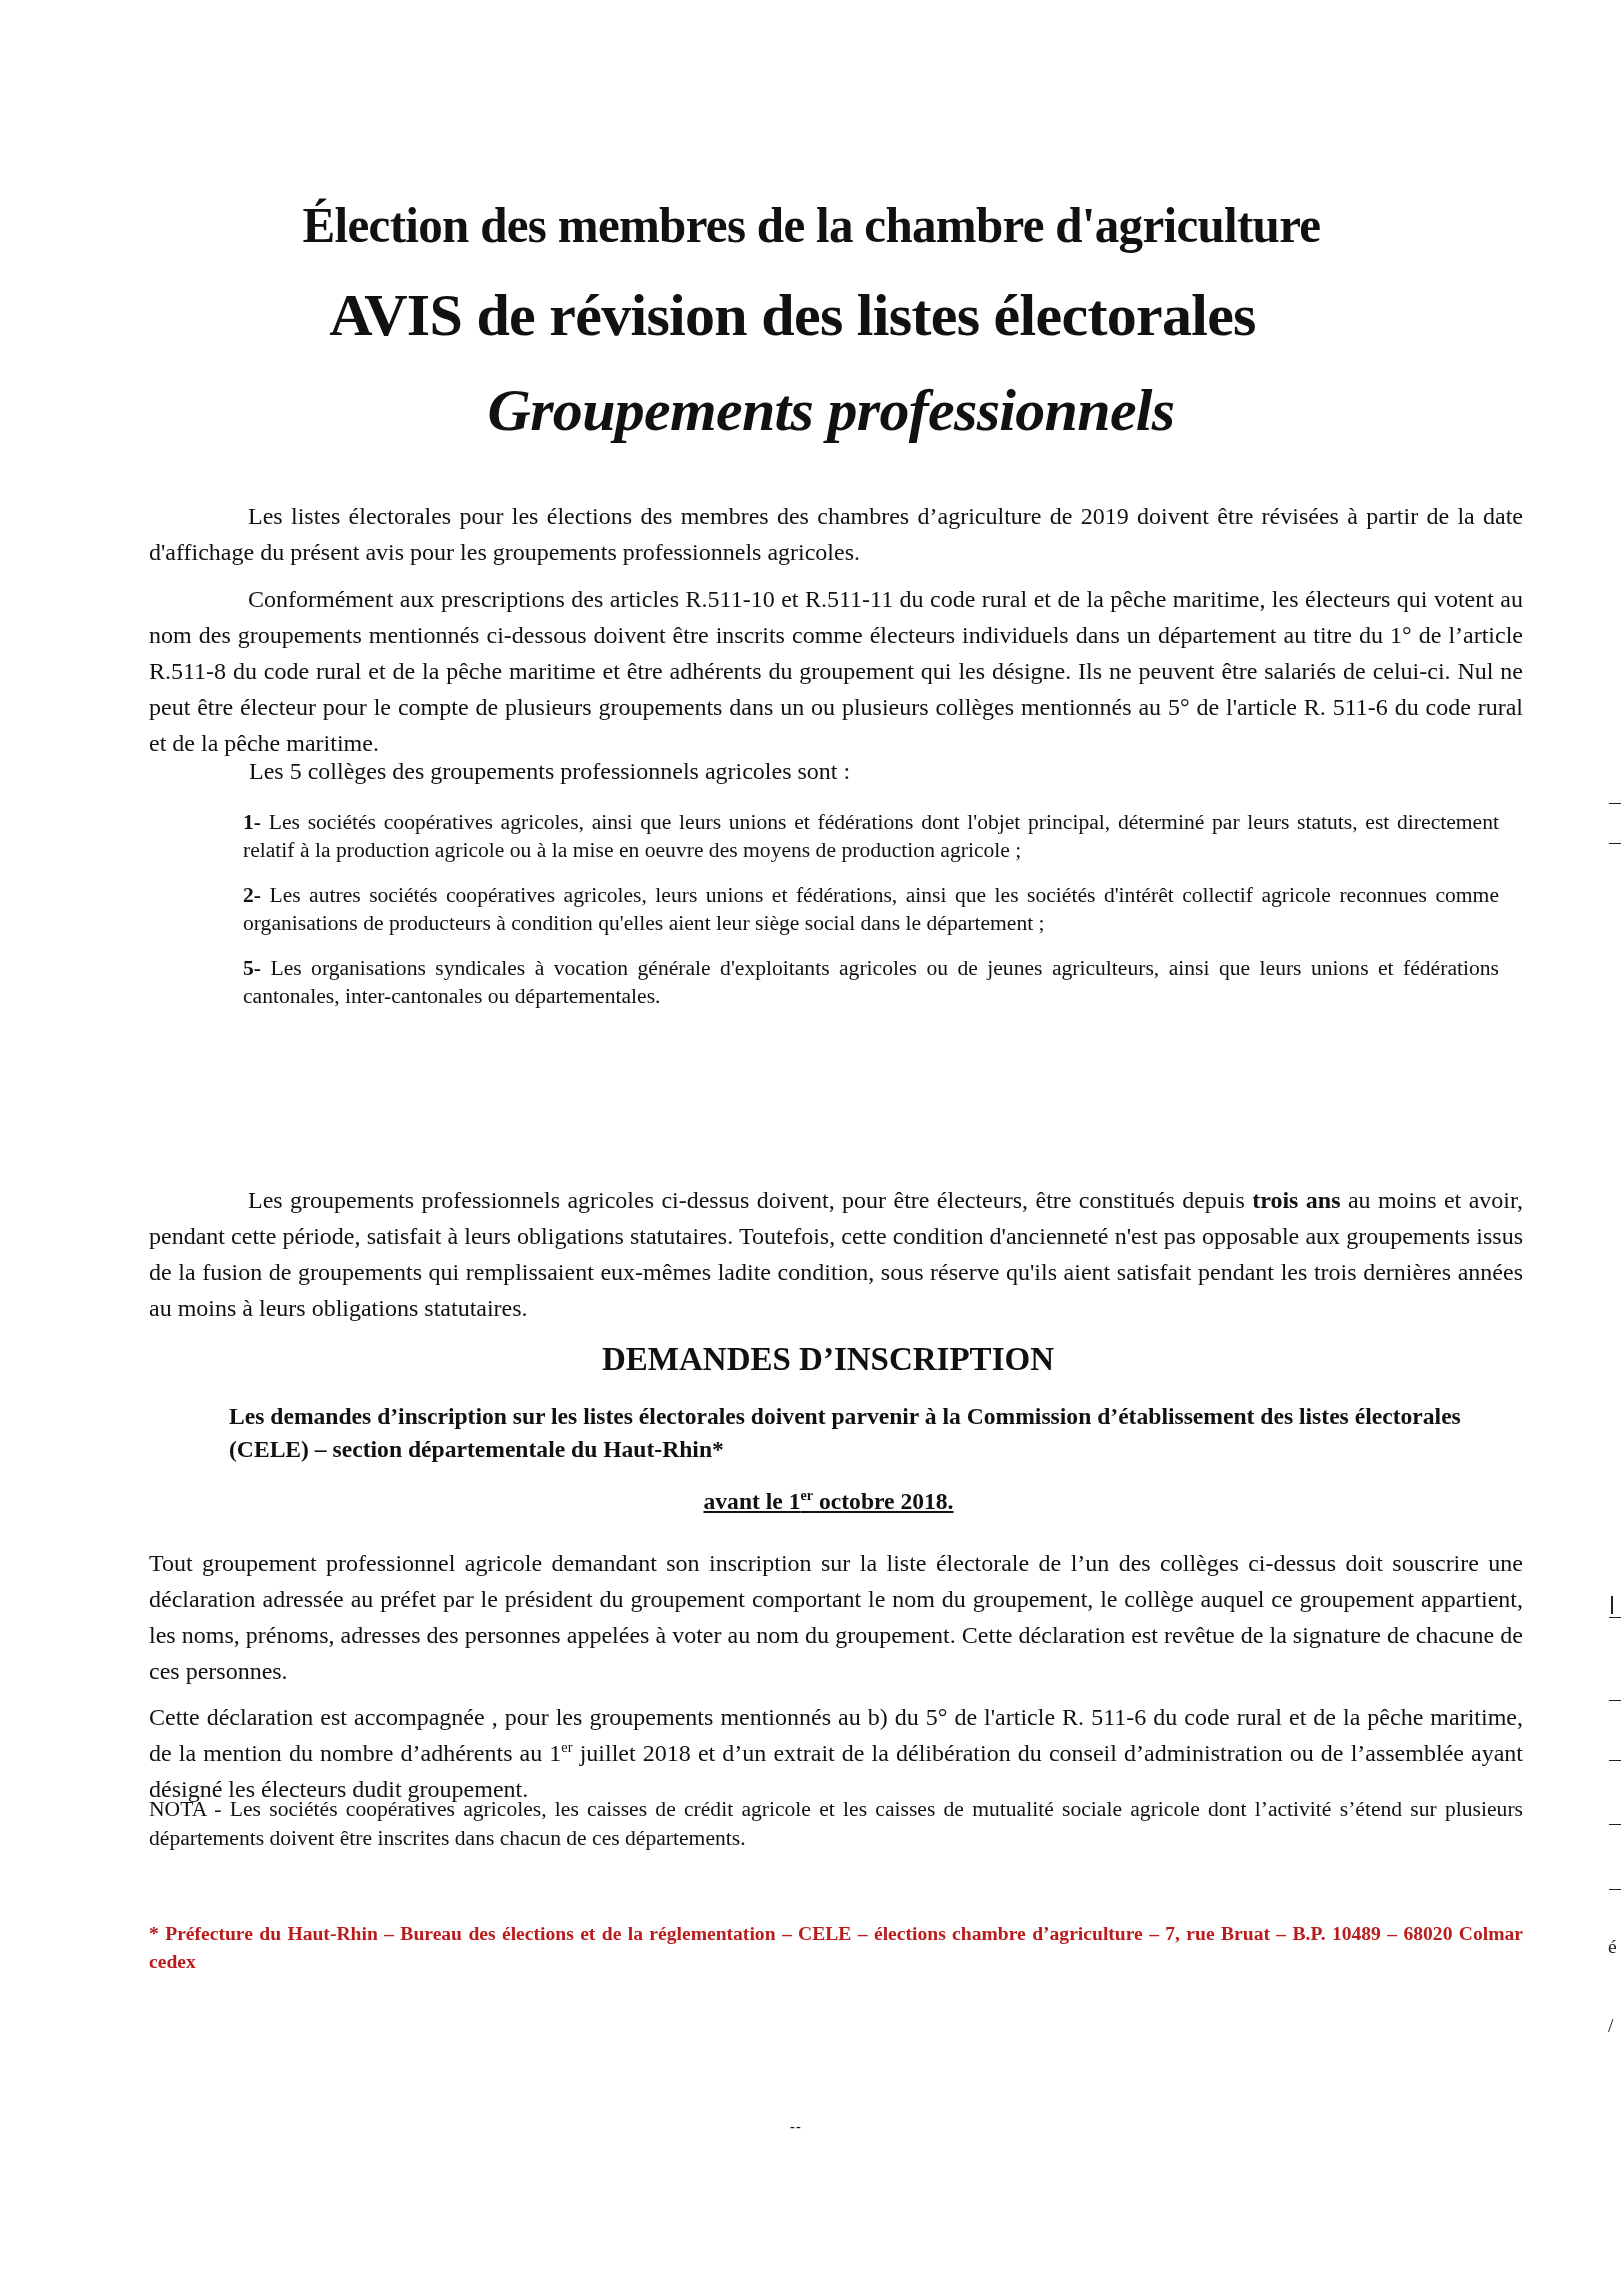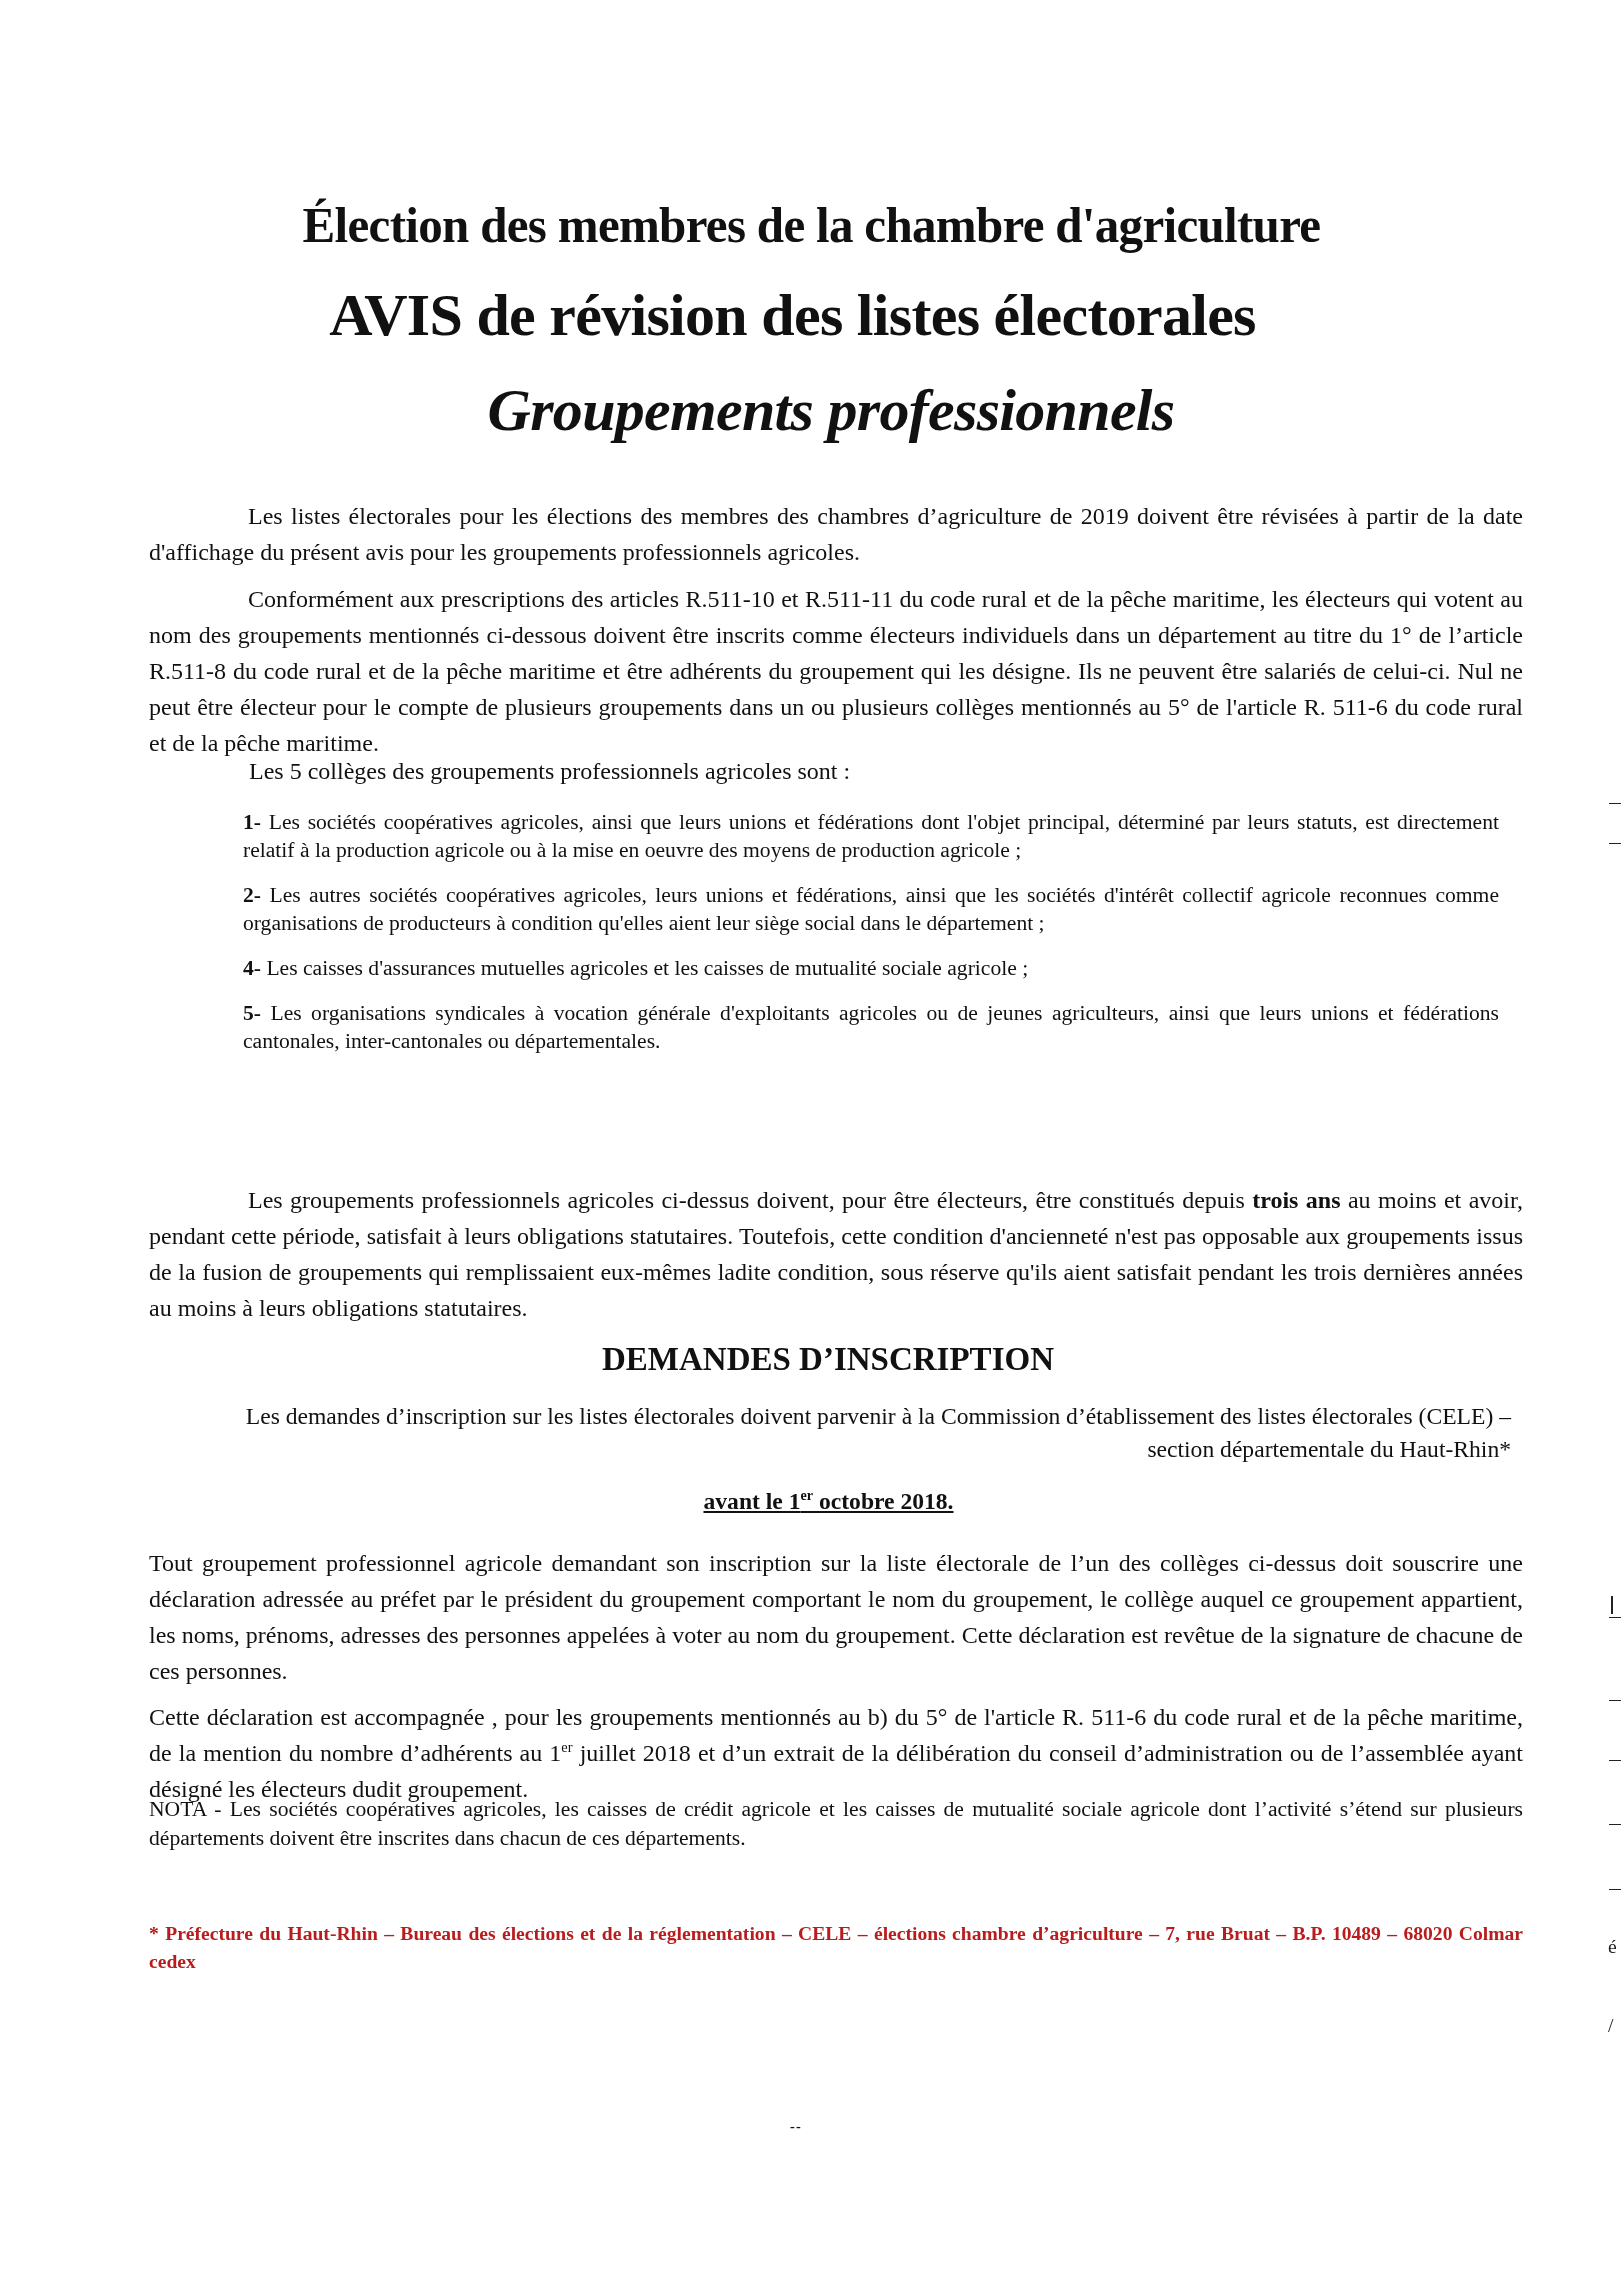--- a/index.html
+++ b/index.html
@@ -31,22 +31,22 @@
   .college {
     font-size: 21.6px; line-height: 28px; text-align: justify; margin: 0 0 17px 0;
   }
   .college .num { font-weight: bold; }
   #p4 { top: 1158px; }
   .demandes-title {
     position: absolute; top: 1341px; left: 0; width: 1623px; text-align: center;
     font-weight: bold; font-size: 33px; padding-left: 33px; box-sizing: border-box;
   }
   .demandes-sub {
-    position: absolute; top: 1400px; left: 229px; width: 1282px; text-align: right;
-    font-weight: normal; font-size: 23.6px; line-height: 33px;
+    position: absolute; top: 1400px; left: 229px; width: 1282px; text-align: left;
+    font-weight: bold; font-size: 23.6px; line-height: 33px;
   }
   .deadline {
     position: absolute; top: 1488px; left: 0; width: 1623px; text-align: center;
     font-weight: bold; font-size: 23.6px; padding-left: 34px; box-sizing: border-box;
   }
   .deadline span.u { text-decoration: underline; }
   sup { font-size: 60%; line-height: 0; }
   #p5 { top: 1521px; text-indent: 0; }
   #p6 { top: 1675px; text-indent: 0; }
   #p7 { top: 1773px; font-size: 21.6px; line-height: 29px; text-indent: 0; }
@@ -69,21 +69,20 @@
 <div class="title2">AVIS de révision des listes électorales</div>
 <div class="title3">Groupements professionnels</div>
 
 <p class="body-text indent" id="p1">Les listes électorales pour les élections des membres des chambres d’agriculture de 2019 doivent être révisées à partir de la date d'affichage du présent avis pour les groupements professionnels agricoles.</p>
 <p class="body-text indent" id="p2">Conformément aux prescriptions des articles R.511-10 et R.511-11 du code rural et de la pêche maritime, les électeurs qui votent au nom des groupements mentionnés ci-dessous doivent être inscrits comme électeurs individuels dans un département au titre du 1° de l’article R.511-8 du code rural et de la pêche maritime et être adhérents du groupement qui les désigne. Ils ne peuvent être salariés de celui-ci. Nul ne peut être électeur pour le compte de plusieurs groupements dans un ou plusieurs collèges mentionnés au 5° de l'article R. 511-6 du code rural et de la pêche maritime.</p>
 <p class="body-text" id="p3">Les 5 collèges des groupements professionnels agricoles sont :</p>
 
 <div class="college-list">
   <p class="college"><span class="num">1-</span> <span>Les sociétés coopératives agricoles, ainsi que leurs unions et fédérations dont l'objet principal, déterminé par leurs statuts, est directement relatif à la production agricole ou à la mise en oeuvre des moyens de production agricole ;</span></p>
   <p class="college"><span class="num">2-</span> <span>Les autres sociétés coopératives agricoles, leurs unions et fédérations, ainsi que les sociétés d'intérêt collectif agricole reconnues comme organisations de producteurs à condition qu'elles aient leur siège social dans le département ;</span></p>
-  <p class="college"><span class="num">4-</span> <span>Les caisses d'assurances mutuelles agricoles et les caisses de mutualité sociale agricole ;</span></p>
   <p class="college"><span class="num">5-</span> <span>Les organisations syndicales à vocation générale d'exploitants agricoles ou de jeunes agriculteurs, ainsi que leurs unions et fédérations cantonales, inter-cantonales ou départementales.</span></p>
 </div>
 
 <p class="body-text indent" id="p4"><span>Les groupements professionnels agricoles ci-dessus doivent, pour être électeurs, être constitués depuis </span><b>trois ans</b><span> au moins et avoir, pendant cette période, satisfait à leurs obligations statutaires. Toutefois, cette condition d'ancienneté n'est pas opposable aux groupements issus de la fusion de groupements qui remplissaient eux-mêmes ladite condition, sous réserve qu'ils aient satisfait pendant les trois dernières années au moins à leurs obligations statutaires.</span></p>
 
 <div class="demandes-title">DEMANDES D’INSCRIPTION</div>
 <div class="demandes-sub">Les demandes d’inscription sur les listes électorales doivent parvenir à la Commission d’établissement des listes électorales (CELE) – section départementale du Haut-Rhin*</div>
 <div class="deadline"><span class="u"><span>avant le 1</span><sup>er</sup><span> octobre 2018.</span></span></div>
 
 <p class="body-text" id="p5">Tout groupement professionnel agricole demandant son inscription sur la liste électorale de l’un des collèges ci-dessus doit souscrire une déclaration adressée au préfet par le président du groupement comportant le nom du groupement, le collège auquel ce groupement appartient, les noms, prénoms, adresses des personnes appelées à voter au nom du groupement. Cette déclaration est revêtue de la signature de chacune de ces personnes.</p>

